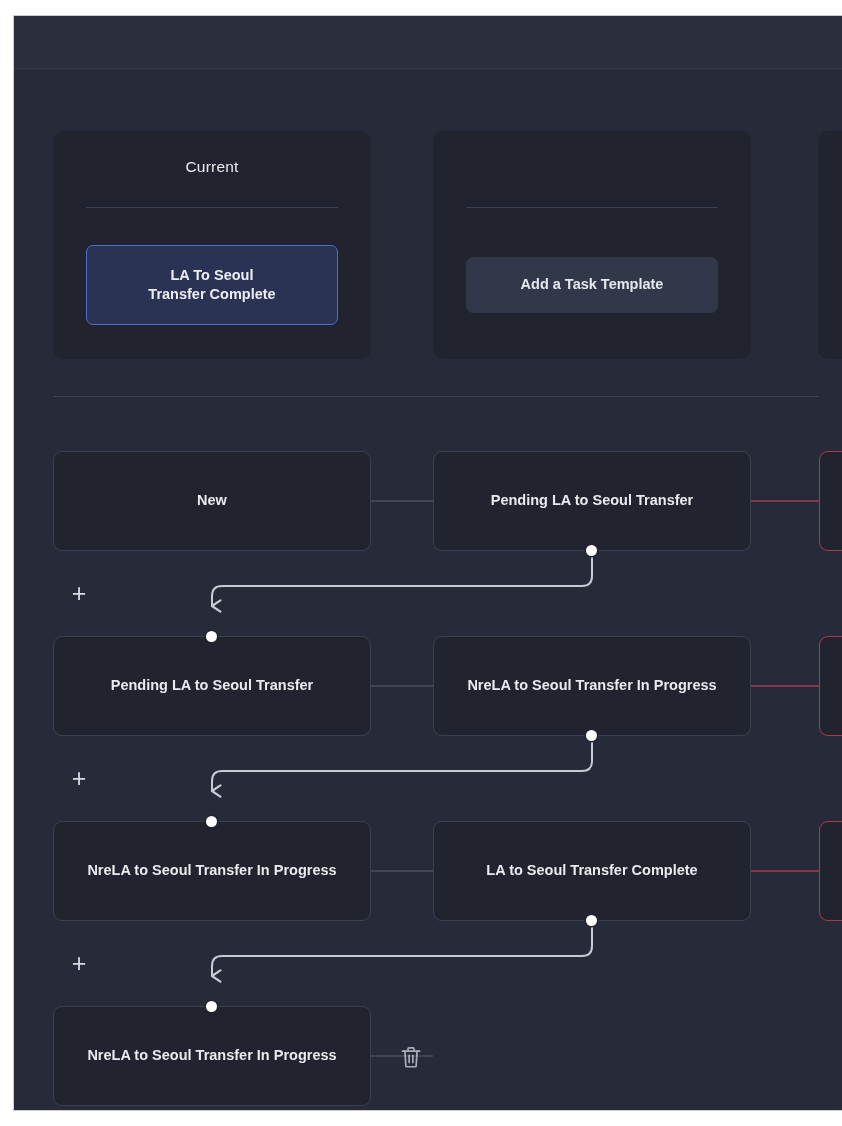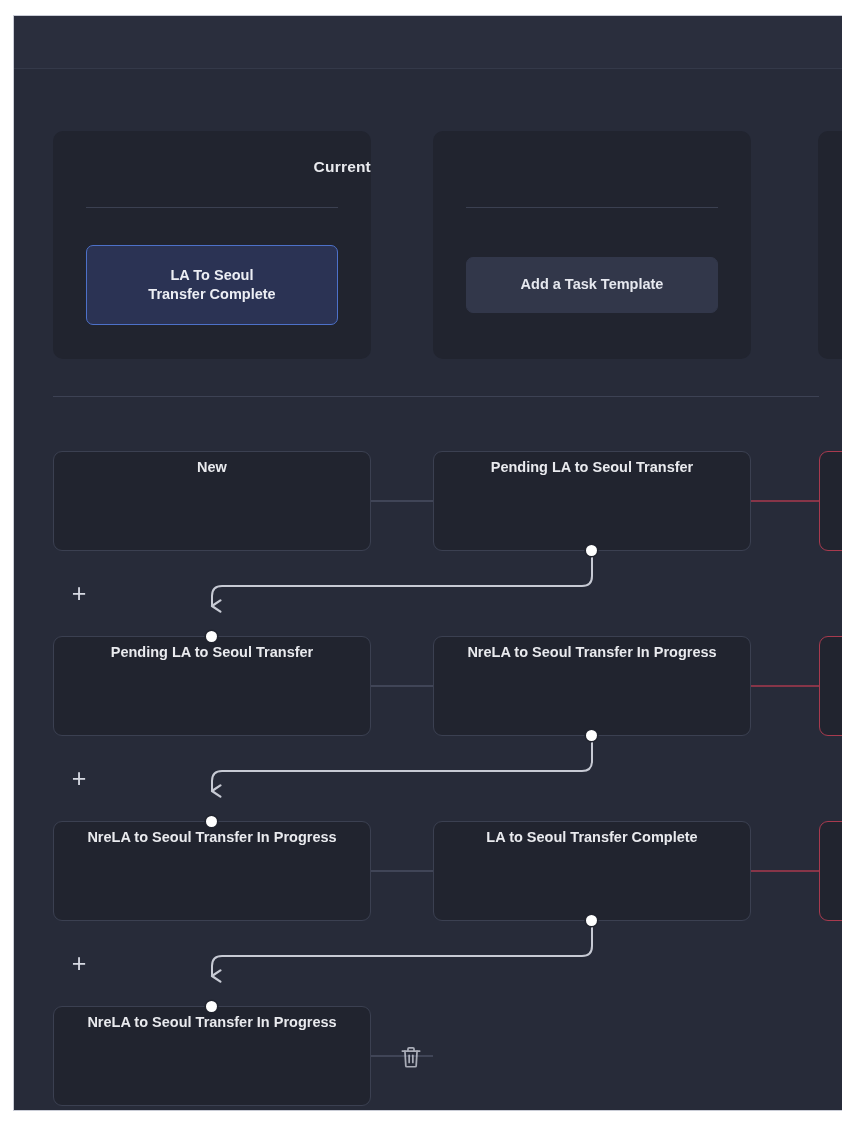--- a/index.html
+++ b/index.html
@@ -55,24 +55,24 @@
     border-radius: 10px;
   }
   .template-card.c0 { left: 39px; }
   .template-card.c1 { left: 419px; }
   .template-card.c2 { left: 804px; width: 318px; }
 
   .template-title {
     position: absolute;
     left: 0; right: 0;
     top: 27px;
-    text-align: right;
+    text-align: center;
     color: #e9eaee;
     font-size: 15.5px;
-    font-weight: bold;
+    font-weight: normal;
     letter-spacing: .2px;
   }
   .template-rule {
     position: absolute;
     left: 33px;
     right: 33px;
     top: 76px;
     height: 1px;
     background: #3b4051;
   }
@@ -135,20 +135,21 @@
 
   .flow-node {
     position: absolute;
     width: 318px;
     height: 100px;
     background: #21242f;
     border: 1px solid #3b4051;
     border-radius: 9px;
     box-sizing: border-box;
     display: flex;
+    align-items: center;
     justify-content: center;
     text-align: center;
     color: #e9eaee;
     font-size: 14.5px;
     font-weight: bold;
     line-height: 1.37;
     padding: 6px 16px;
     box-sizing: border-box;
   }
   .flow-node.col0 { left: 39px; }

